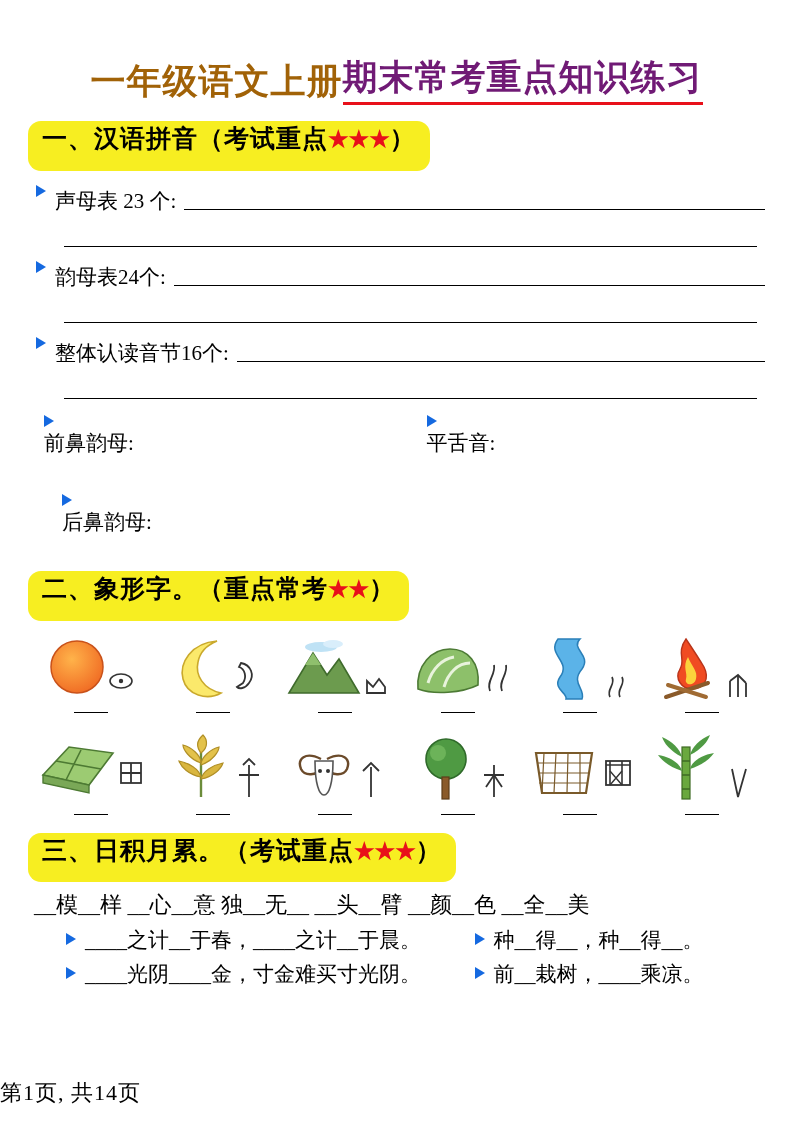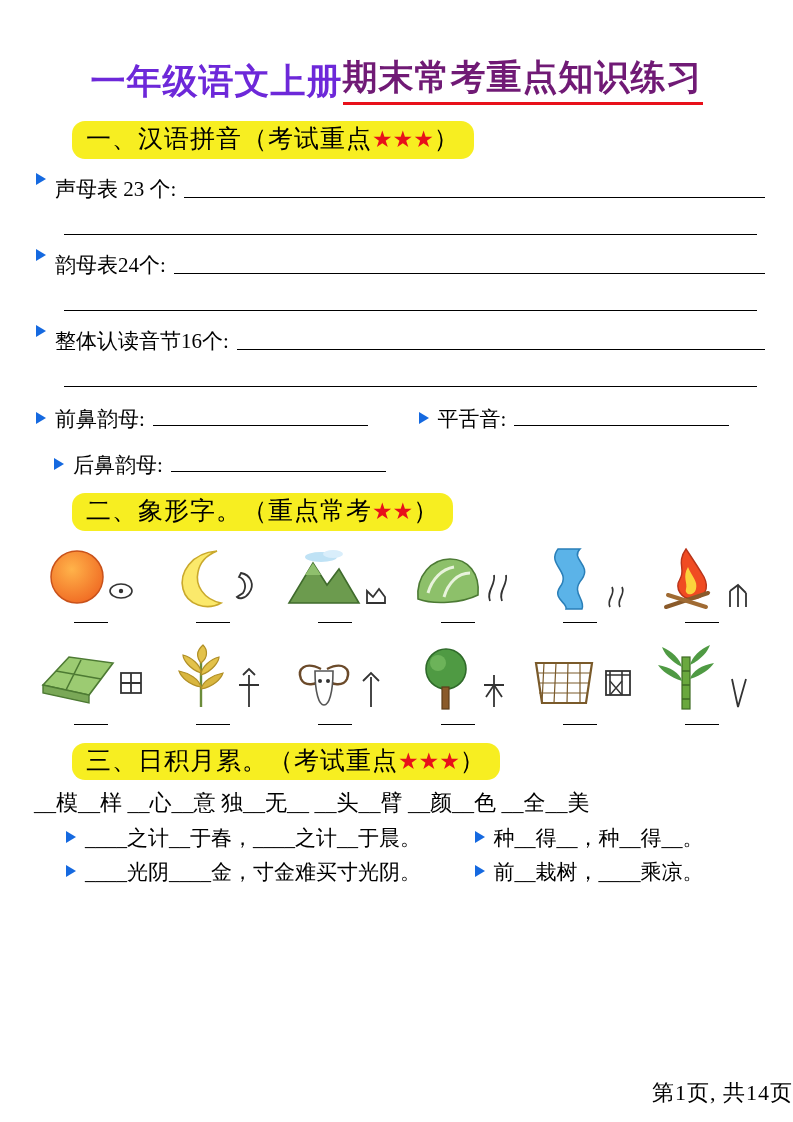--- a/index.html
+++ b/index.html
@@ -29,44 +29,43 @@
     align-items: flex-end;
     justify-content: center;
     margin-top: 14px;
     white-space: nowrap;
   }
   .title-black {
     font-family: "Liberation Serif", serif;
     font-weight: bold;
     font-size: 35px;
     letter-spacing: 1px;
-    color: #6d28d9;
+    color: #a16207;
   }
   .title-red {
     font-family: "Liberation Serif", serif;
     font-weight: bold;
     font-size: 35px;
     letter-spacing: 1px;
     color: #701a75;
     border-bottom: 3px solid #e8101a;
     padding-bottom: 1px;
   }
 
   
   .sec-head {
     display: inline-block;
     background: #f7ee21;
     border-radius: 13px;
-    padding: 4px 14px 5px 14px;
+    padding: 4px 14px 17px 14px;
     font-size: 25px;
-    font-weight: normal;
+    font-weight: bold;
     letter-spacing: 1px;
     line-height: 1.15;
     white-space: nowrap;
-    margin-left: 44px;
   }
   .sec-head .stars {
     color: #e8101a;
     font-size: 23px;
     letter-spacing: 0px;
   }
   .sec1 { margin-top: 16px; }
   .sec2 { margin-top: 14px; }
   .sec3 { margin-top: 10px; }
 
@@ -107,20 +106,21 @@
     display: flex;
     margin-top: 18px;
     padding-left: 8px;
   }
   .two-col > .cell {
     display: flex;
     align-items: baseline;
     font-size: 21px;
     width: 50%;
     box-sizing: border-box;
+    flex-direction: column;
   }
   .two-col > .cell:last-child { padding-left: 18px; }
   .two-col .short-rule {
     flex: 1 1 auto;
     border-bottom: 1.6px solid #000;
     height: 20px;
     margin-left: 8px;
     max-width: 215px;
   }
 
@@ -176,21 +176,21 @@
   }
   .couplet-row .c1 { width: 422px; padding-left: 32px; }
   .couplet-row .c2 { width: 300px; }
 
   
   .footer {
     position: absolute;
     left: 0;
     right: 0;
     bottom: 14px;
-    text-align: right;
+    text-align: left;
     font-size: 22px;
     letter-spacing: 1px;
   }
 </style>
 </head>
 <body>
 
 <div class="page">
 
   <div class="title-row">

